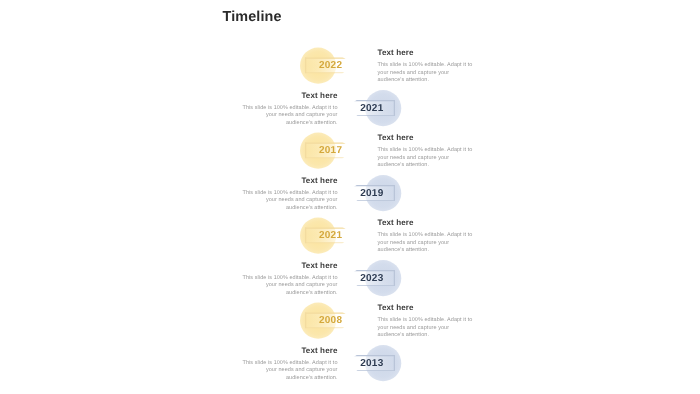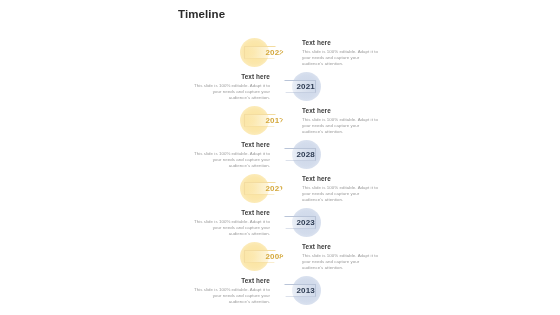--- a/index.html
+++ b/index.html
@@ -73,21 +73,21 @@
     top: 9.5px;
     height: 13px;
     width: 40px;
     box-sizing: border-box;
   }
   .tag-label {
     position: absolute;
     top: 50%;
     transform: translateY(-50%);
     width: 100%;
-    text-align: right;
+    text-align: center;
     font-size: 8px;
     font-weight: bold;
     letter-spacing: 0.2px;
     line-height: 9px;
   }
 
   
   .row.left-circle .tag {
     left: 10px;
     border: 0.8px solid #f3dca0;
@@ -172,21 +172,21 @@
         </div>
         <div class="textblock">
           <div class="tb-head">Text here</div>
           <div class="tb-body">This slide is 100% editable. Adapt it to your needs and capture your audience's attention.</div>
         </div>
       </div>
       <div class="row right-circle">
         <div class="badge">
           <div class="circle"></div>
           <div class="tag">
-            <div class="tag-label">2028</div>
+            <div class="tag-label">2019</div>
           </div>
         </div>
         <div class="textblock">
           <div class="tb-head">Text here</div>
           <div class="tb-body">This slide is 100% editable. Adapt it to your needs and capture your audience's attention.</div>
         </div>
       </div>
       <div class="row left-circle">
         <div class="badge">
           <div class="circle"></div>

